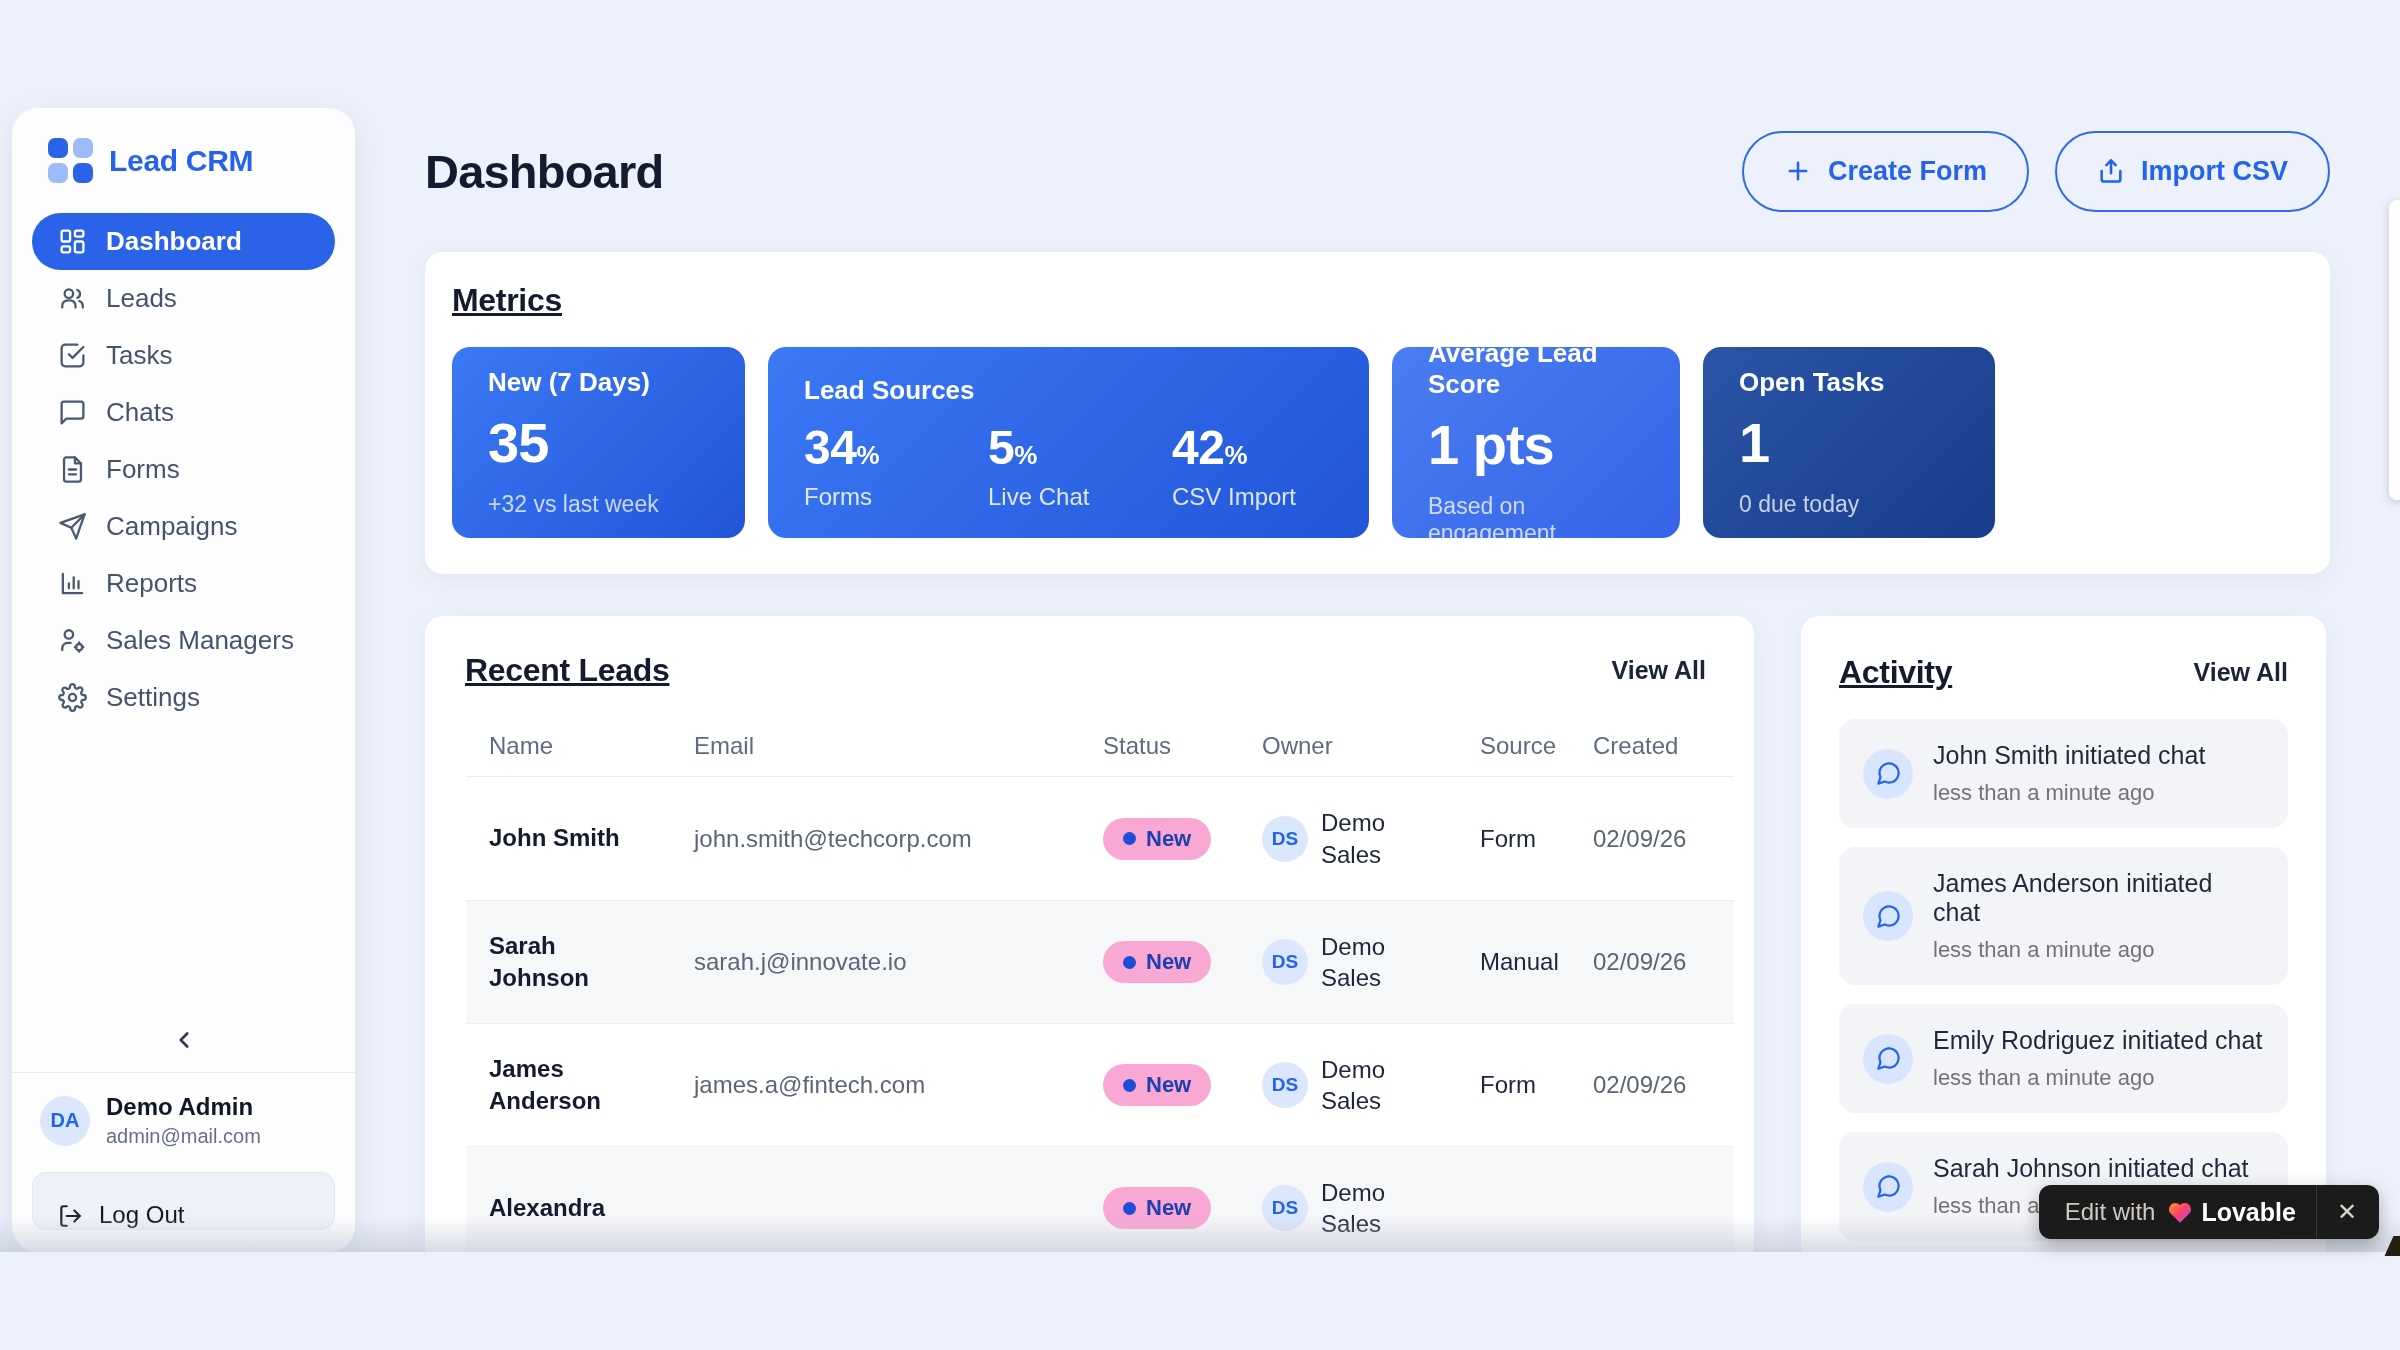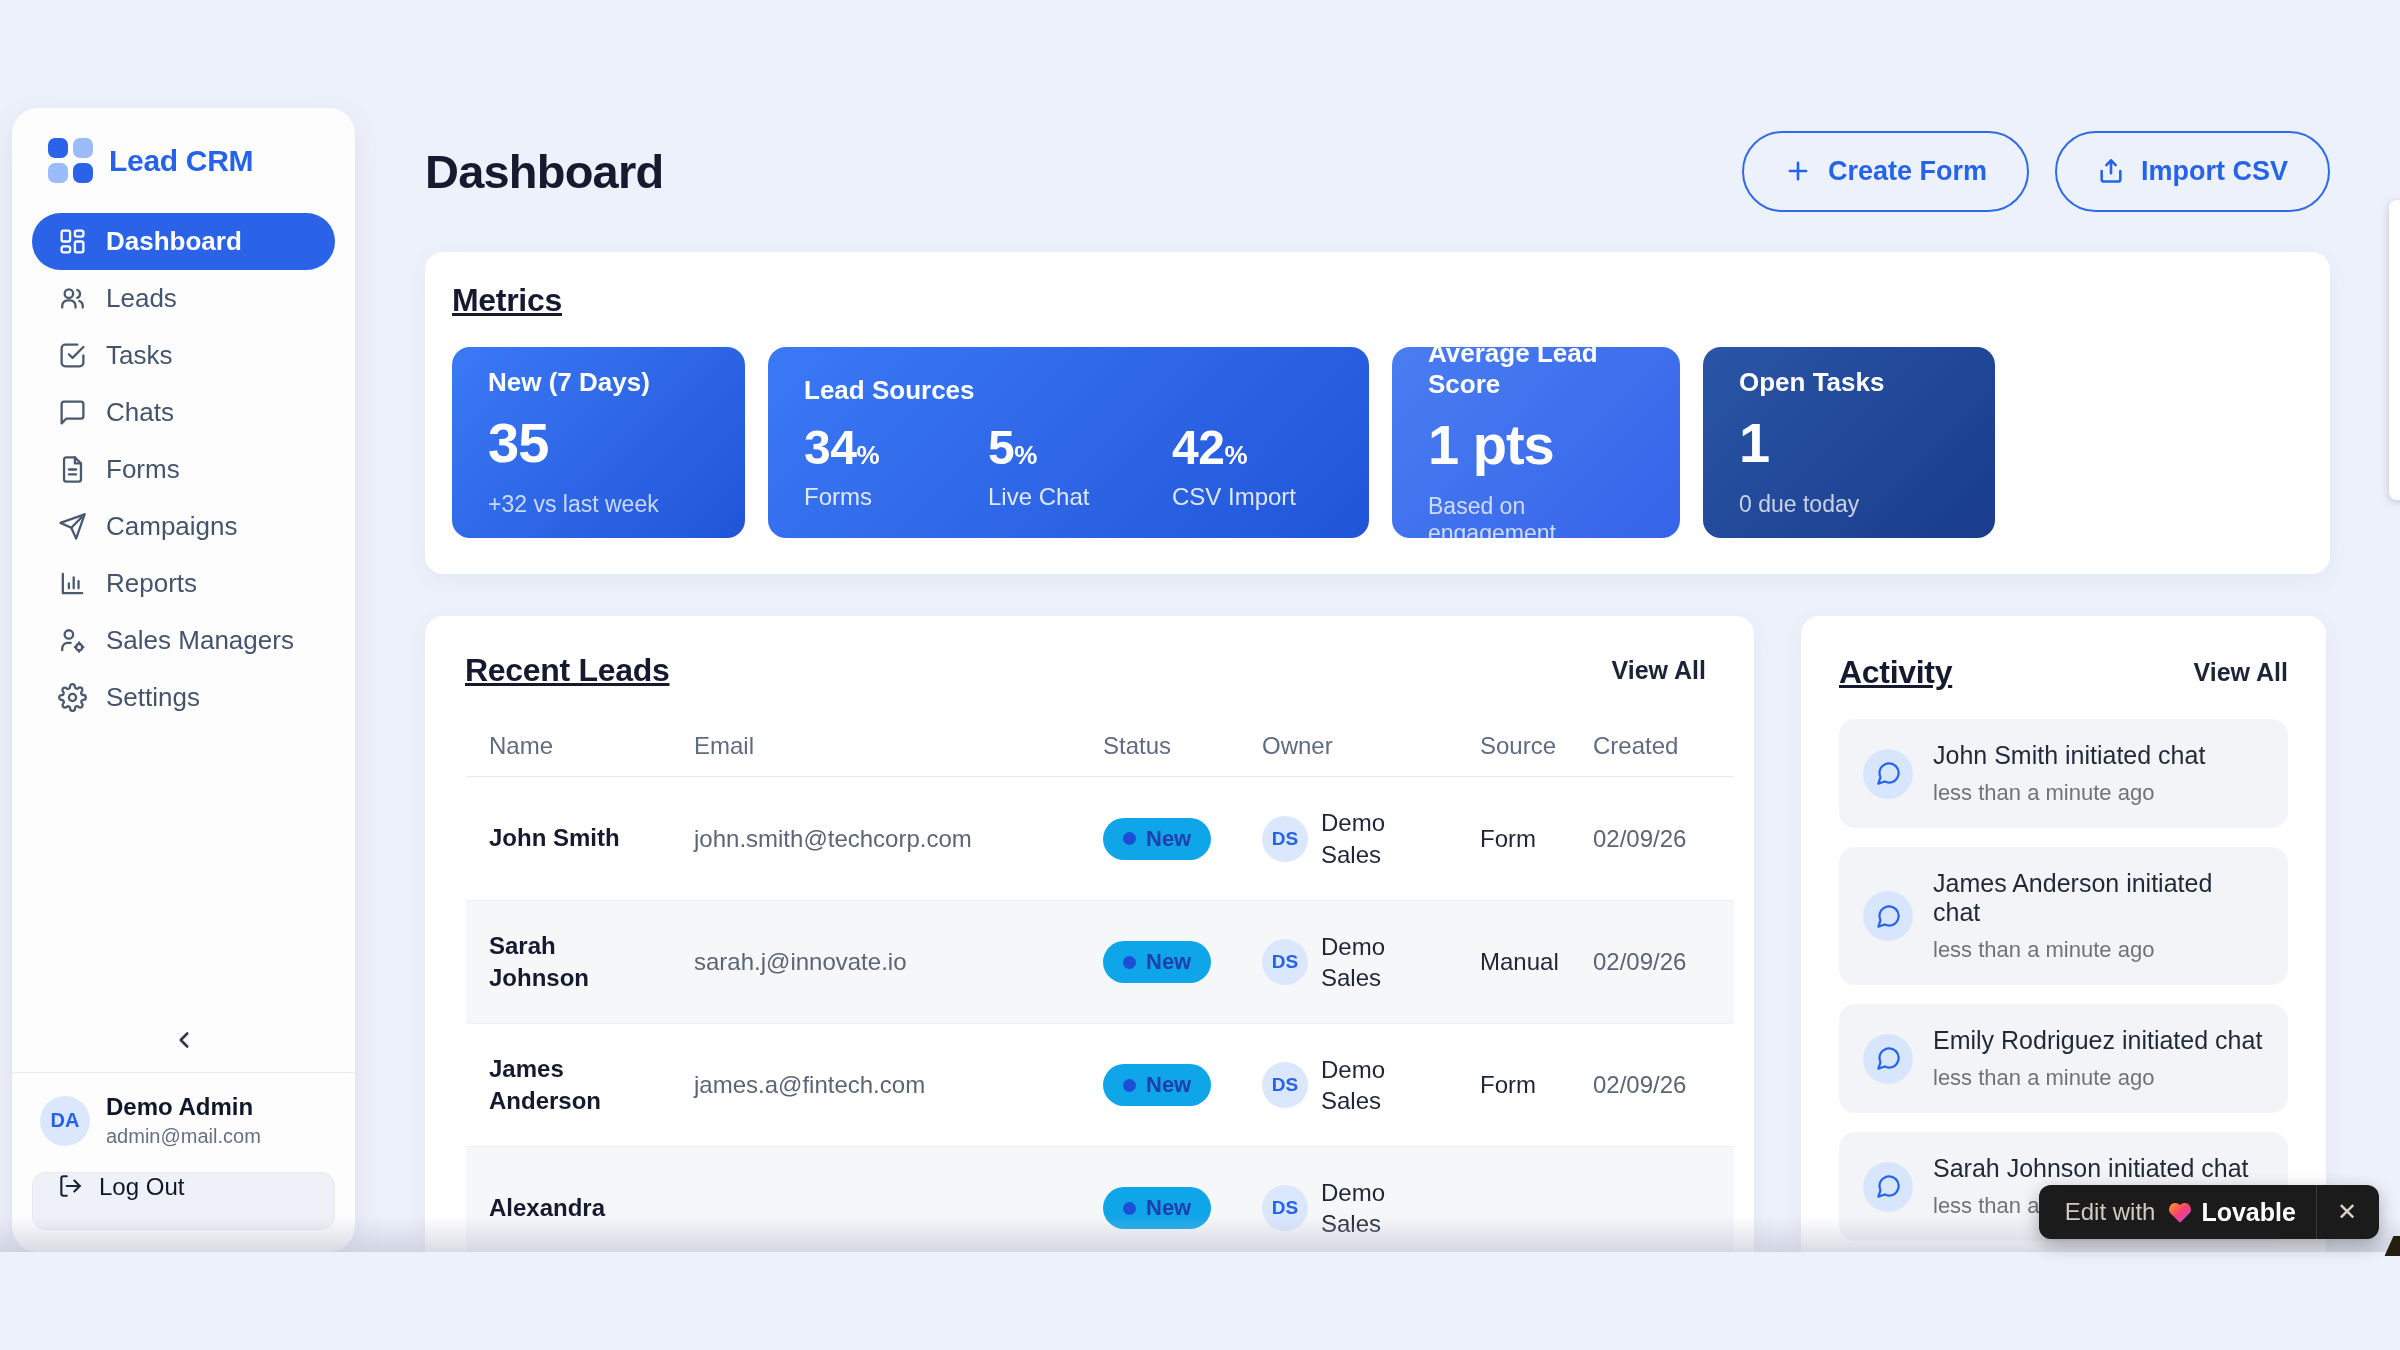--- a/index.html
+++ b/index.html
@@ -38,21 +38,21 @@
   .side-divider { border-top:1px solid #e7eaf1; margin:10px -20px 20px; }
   .user-row { display:flex; align-items:center; gap:16px; padding-left:8px; }
   .avatar {
     width:50px; height:50px; border-radius:50%; background:#dbe7fd; color:#2563eb;
     font-weight:bold; font-size:20px; display:flex; align-items:center; justify-content:center; flex:0 0 auto;
   }
   .user-name { font-size:24px; font-weight:bold; color:#101828; }
   .user-email { font-size:20px; color:#667085; margin-top:4px; }
   .logout-btn {
     margin-top:24px; height:58px; border-radius:14px; background:#eef1f7; border:1px solid #e3e7ef;
-    display:flex; align-items:flex-start; gap:16px; padding:0 24px; font-size:24px; font-weight:500; color:#101828; cursor:pointer;
+    display:flex; align-items:flex-end; gap:16px; padding:0 24px; font-size:24px; font-weight:500; color:#101828; cursor:pointer;
   }
   .logout-btn svg { width:26px; height:26px; stroke:#1c2536; stroke-width:2; fill:none; stroke-linecap:round; stroke-linejoin:round; }
 
   
   .main { position:absolute; left:425px; top:130px; width:1905px; }
   .page-header { display:flex; justify-content:space-between; align-items:center; height:82px; }
   .page-title { font-size:47px; font-weight:bold; color:#151a2e; letter-spacing:-0.8px; }
   .header-actions { display:flex; gap:26px; }
   .pill-btn {
     height:81px; border:2.5px solid #2f6be8; border-radius:999px; background:transparent;
@@ -91,21 +91,21 @@
   .t-head { height:62px; color:#5f6b80; font-size:24px; border-bottom:1px solid #e8eaf0; }
   .t-body-row { height:123px; font-size:24px; }
   .t-body-row.striped { background:#f6f7f9; }
   .t-body-row + .t-body-row { border-top:1px solid #eceef2; }
   .cell-name { font-weight:600; color:#151a2e; padding-right:46px; line-height:1.35; }
   .cell-email { color:#5b6574; padding-right:16px; }
   .cell-source { color:#1e2637; }
   .cell-created { color:#5b6574; }
   .status-badge {
     display:inline-flex; align-items:center; gap:10px; height:42px; padding:0 20px;
-    background:#0ea5e9; border-radius:999px; font-size:22px; font-weight:600; color:#1e40af;
+    background:#f9a8d4; border-radius:999px; font-size:22px; font-weight:600; color:#1e40af;
   }
   .status-dot { width:13px; height:13px; border-radius:50%; background:#1d4ed8; }
   .owner-cell { display:flex; align-items:center; gap:13px; padding-right:24px; }
   .owner-avatar {
     width:46px; height:46px; border-radius:50%; background:#dbe7fd; color:#2563eb;
     font-size:19px; font-weight:bold; display:flex; align-items:center; justify-content:center; flex:0 0 auto;
   }
   .owner-name { color:#1e2637; line-height:1.3; width:120px; }
 
   

